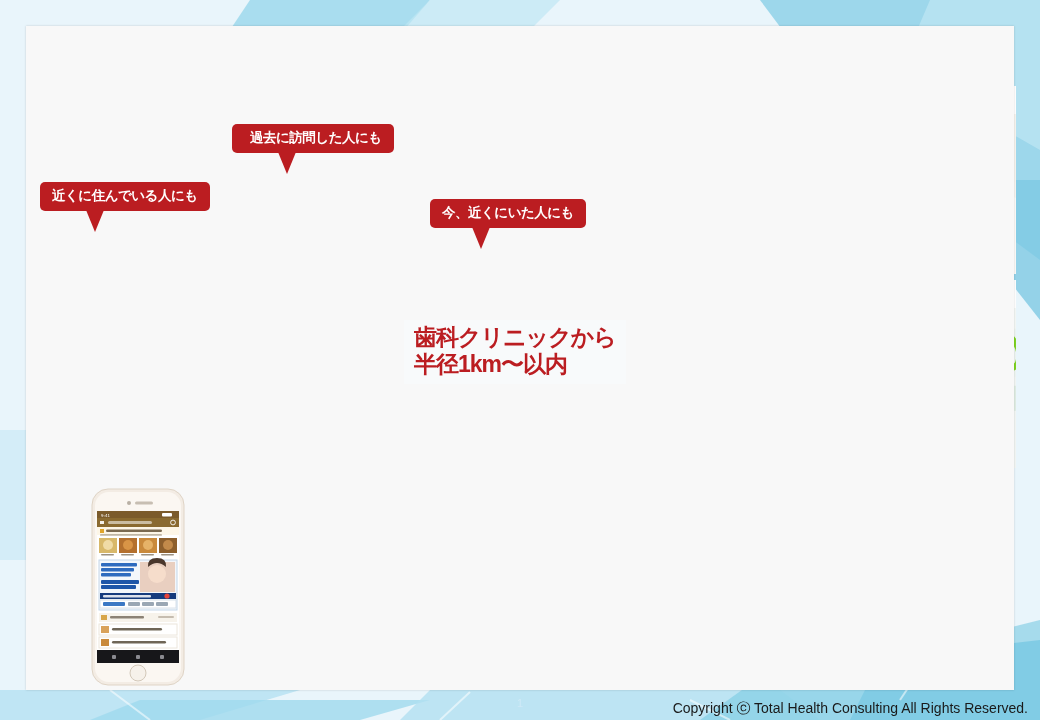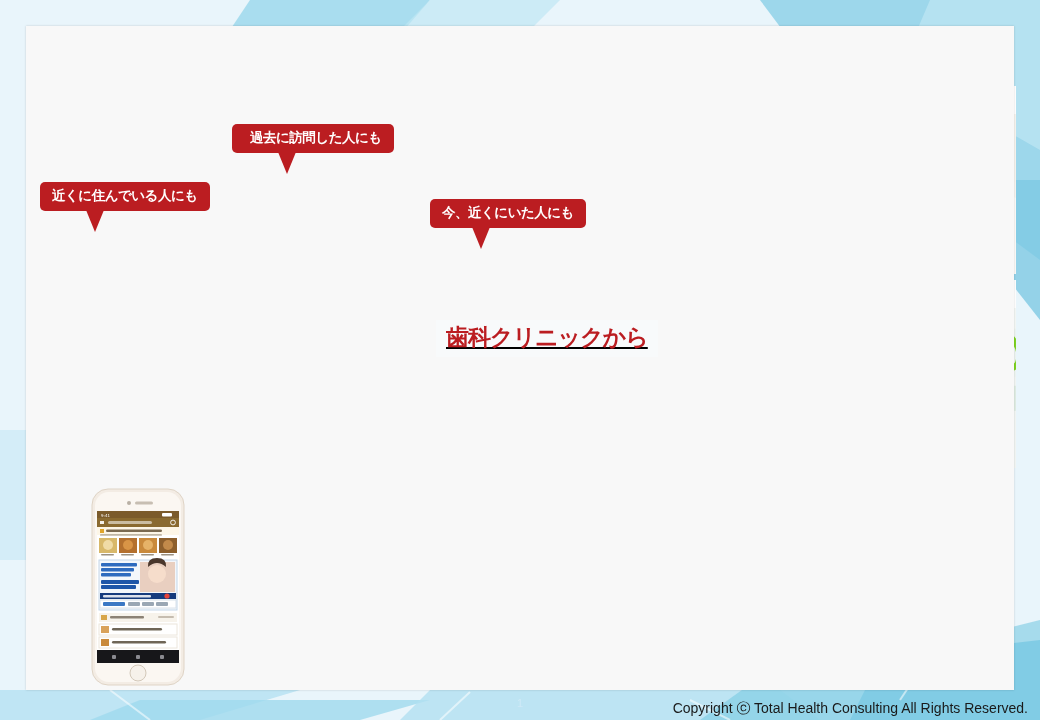--- a/index.html
+++ b/index.html
@@ -68,22 +68,22 @@
   }
   #co-live  { left:40px;  top:182px; }
   #co-live  .tail { left:46px; bottom:-21px; }
   #co-past  { left:232px; top:124px;padding-left:18px; }
   #co-past  .tail { left:46px; bottom:-21px; }
   #co-now   { left:430px; top:155px;margin-top:44px; }
   #co-now   .tail { left:42px; bottom:-21px; }
 
   
   .radius-box {
-    position:absolute; left:436px; top:320px; z-index:6;
-    background:rgba(248,250,252,.86); padding:4px 10px 6px;text-decoration:underline;
+    position:absolute; left:404px; top:320px; z-index:6;
+    background:rgba(248,250,252,.86); padding:4px 10px 6px;
   }
   .radius-box div {
     font-size:23px; font-weight:bold; color:#bb1d21;
     letter-spacing:-1px; line-height:1.18; white-space:nowrap;
   }
 
   
   .phone { position:absolute; left:88px; top:487px; width:100px; height:200px; z-index:5; }
   .phone svg { width:100%; height:100%; display:block; }
 
@@ -323,20 +323,21 @@
 
     <g>
       <line x1="120" y1="232" x2="600" y2="232" stroke="#8f1316" stroke-width="3.2"></line>
       <polygon points="618,232 598,225 598,239" fill="#8f1316"></polygon>
     </g>
   </svg>
 </div>
 
 <div class="radius-box">
   <div>歯科クリニックから</div>
+  <div>半径1km〜以内</div>
 </div>
 
 <div class="callout" id="co-live">
   <span>近くに住んでいる人にも</span>
   <span class="tail"></span>
 </div>
 <div class="callout" id="co-past">
   <span>過去に訪問した人にも</span>
   <span class="tail"></span>
 </div>

